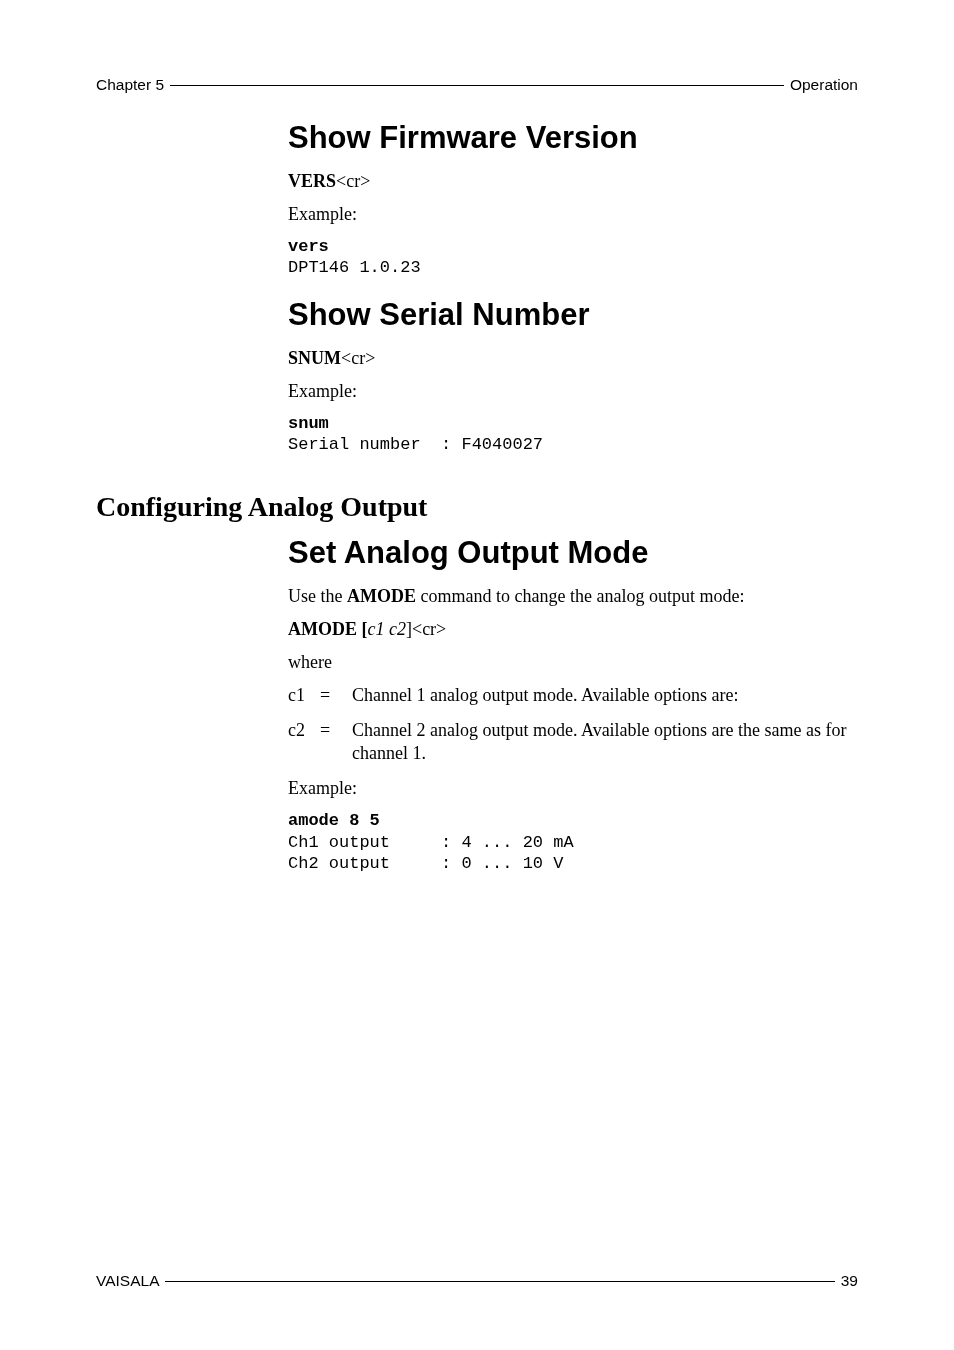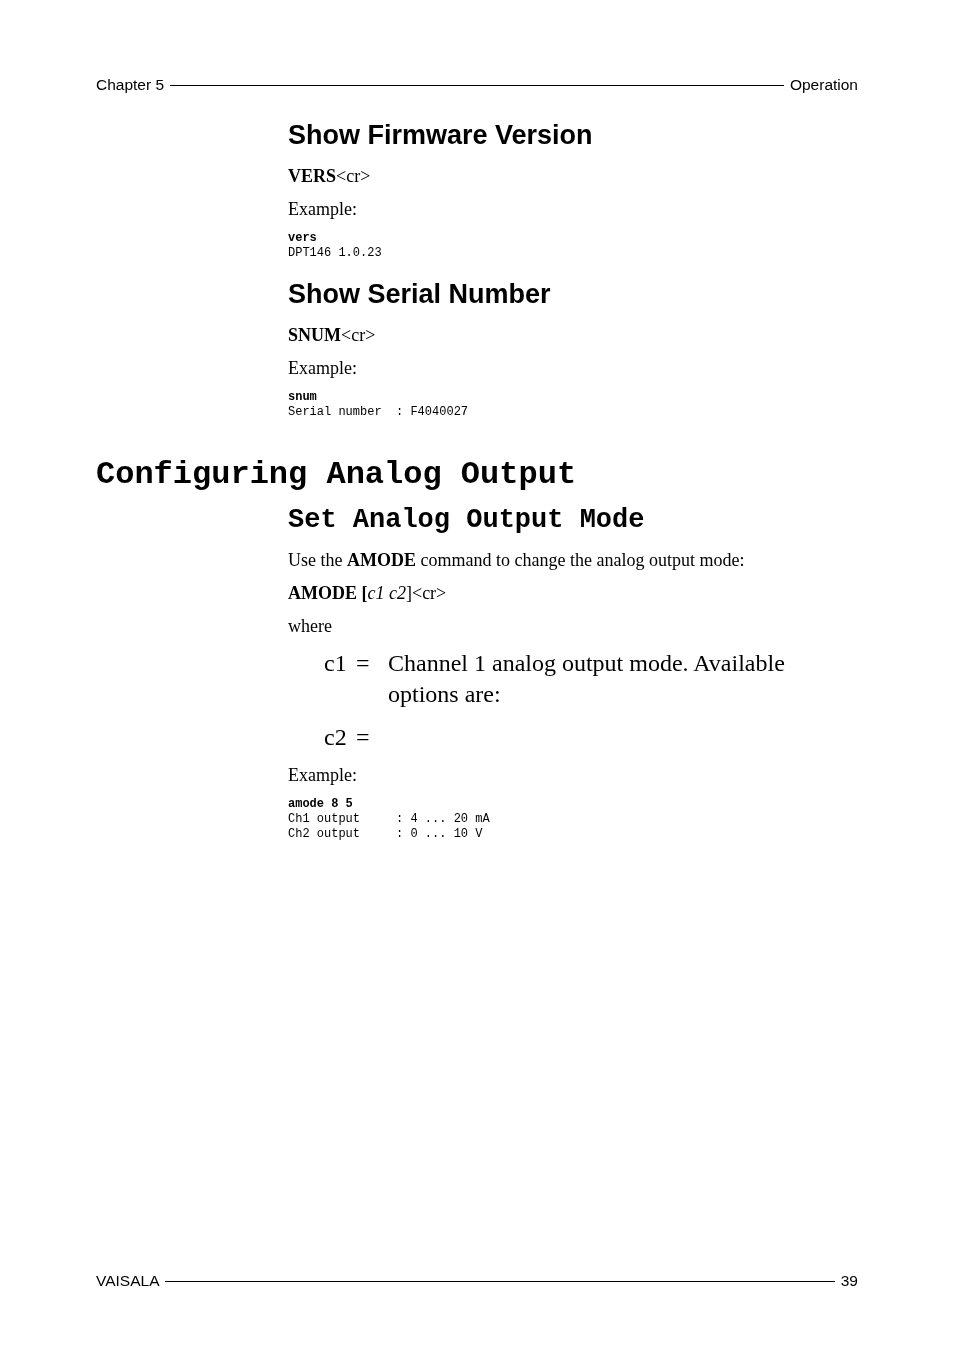--- a/index.html
+++ b/index.html
@@ -30,53 +30,52 @@
     flex: 1;
     border-bottom: 1px solid #000;
     position: relative;
     top: -4px;
     margin: 0 6px;
   }
   .content {
     margin-top: 26px;
   }
   h1 {
-    font-family: Liberation Mono, monospace;
+    font-family: Liberation Serif, serif;
     font-weight: bold;
-    font-size: 32px;
+    font-size: 28px;
     margin: 28px 0 12px 0;
   }
   h2 {
     font-family: Arial, Helvetica, sans-serif;
     font-weight: bold;
-    font-size: 27px;
+    font-size: 31px;
     margin: 18px 0 14px 0;
   }
   .indent {
     margin-left: 192px;
   }
   .indent p {
     font-size: 18px;
     margin: 10px 0;
     line-height: 1.28;
   }
   pre.code {
     font-family: "Courier New", Courier, monospace;
-    font-size: 12px;
+    font-size: 17px;
     margin: 6px 0 10px 0;
     white-space: pre;
     line-height: 1.25;
   }
   pre.code b {
     font-weight: bold;
   }
   .param-list {
-    font-size: 24px;
+    font-size: 18px;
     line-height: 1.28;
-    margin-left: 36px;
   }
   .param-row {
     display: flex;
     margin-bottom: 12px;
   }
   .param-key {
     width: 32px;
     flex-shrink: 0;
   }
   .param-eq {
@@ -137,40 +136,41 @@
         <b>SNUM</b><span>&lt;cr&gt;</span>
       </p>
       <p>Example:</p>
       <pre class="code"><b>snum</b>
 <span>Serial number  : F4040027</span></pre>
     </div>
 
     <h1 style="margin-top:36px;">Configuring Analog Output</h1>
 
     <div class="indent">
-      <h2 style="margin-top:8px;font-family:Liberation Mono, monospace;">Set Analog Output Mode</h2>
+      <h2 style="margin-top:8px;">Set Analog Output Mode</h2>
       <p>
         <span>Use the </span><b>AMODE</b><span> command to change the analog output mode:</span>
       </p>
       <p>
         <b>AMODE [</b><i>c1 c2</i><span>]&lt;cr&gt;</span>
       </p>
       <p>where</p>
 
       <div class="param-list">
         <div class="param-row">
           <div class="param-key">c1</div>
           <div class="param-eq">=</div>
           <div class="param-val">
             <span>Channel 1 analog output mode. Available options are:</span>
           </div>
         </div>
         <div class="param-row">
           <div class="param-key">c2</div>
           <div class="param-eq">=</div>
+          <div class="param-val">Channel 2 analog output mode. Available options are the same as for channel 1.</div>
         </div>
       </div>
 
       <p>Example:</p>
       <pre class="code"><b>amode 8 5</b>
 <span>Ch1 output     : 4 ... 20 mA
 Ch2 output     : 0 ... 10 V</span></pre>
     </div>
 
   </div>

